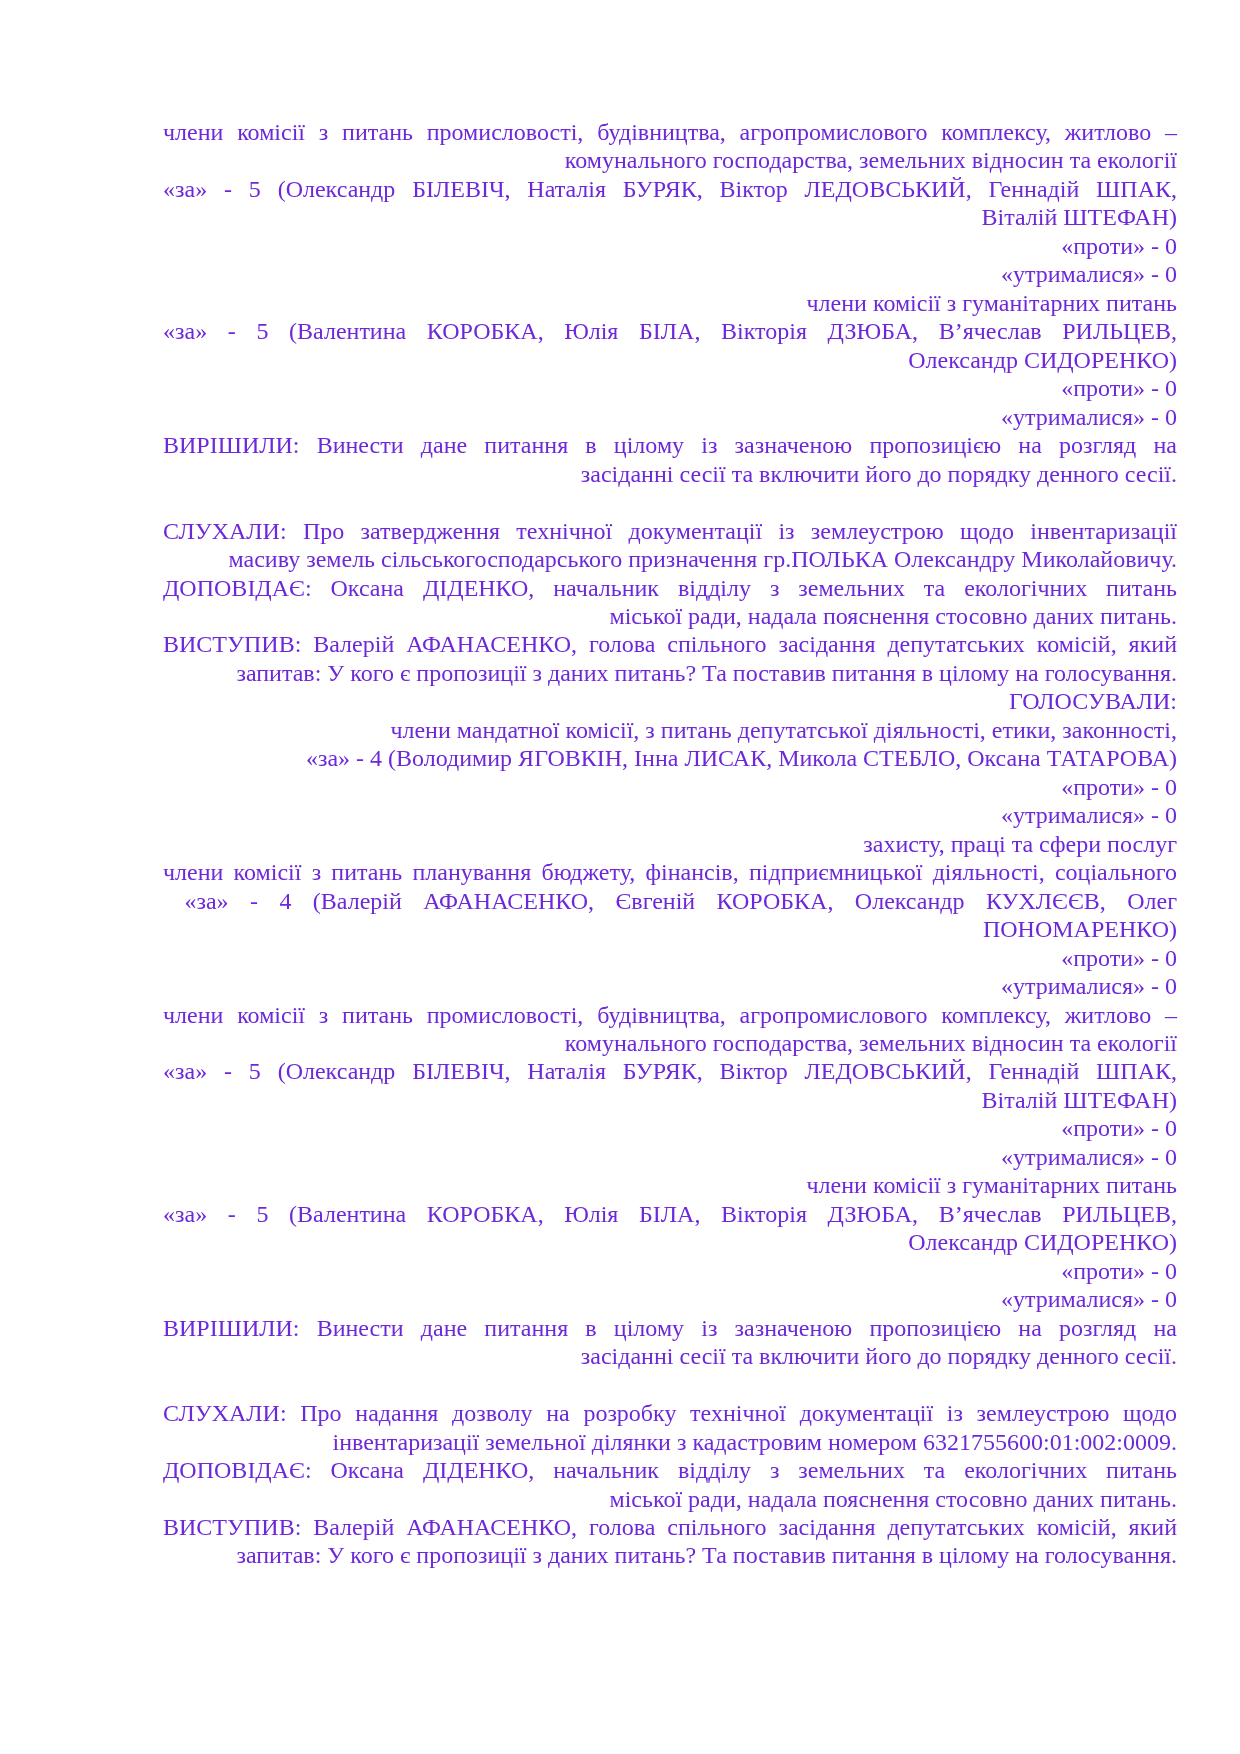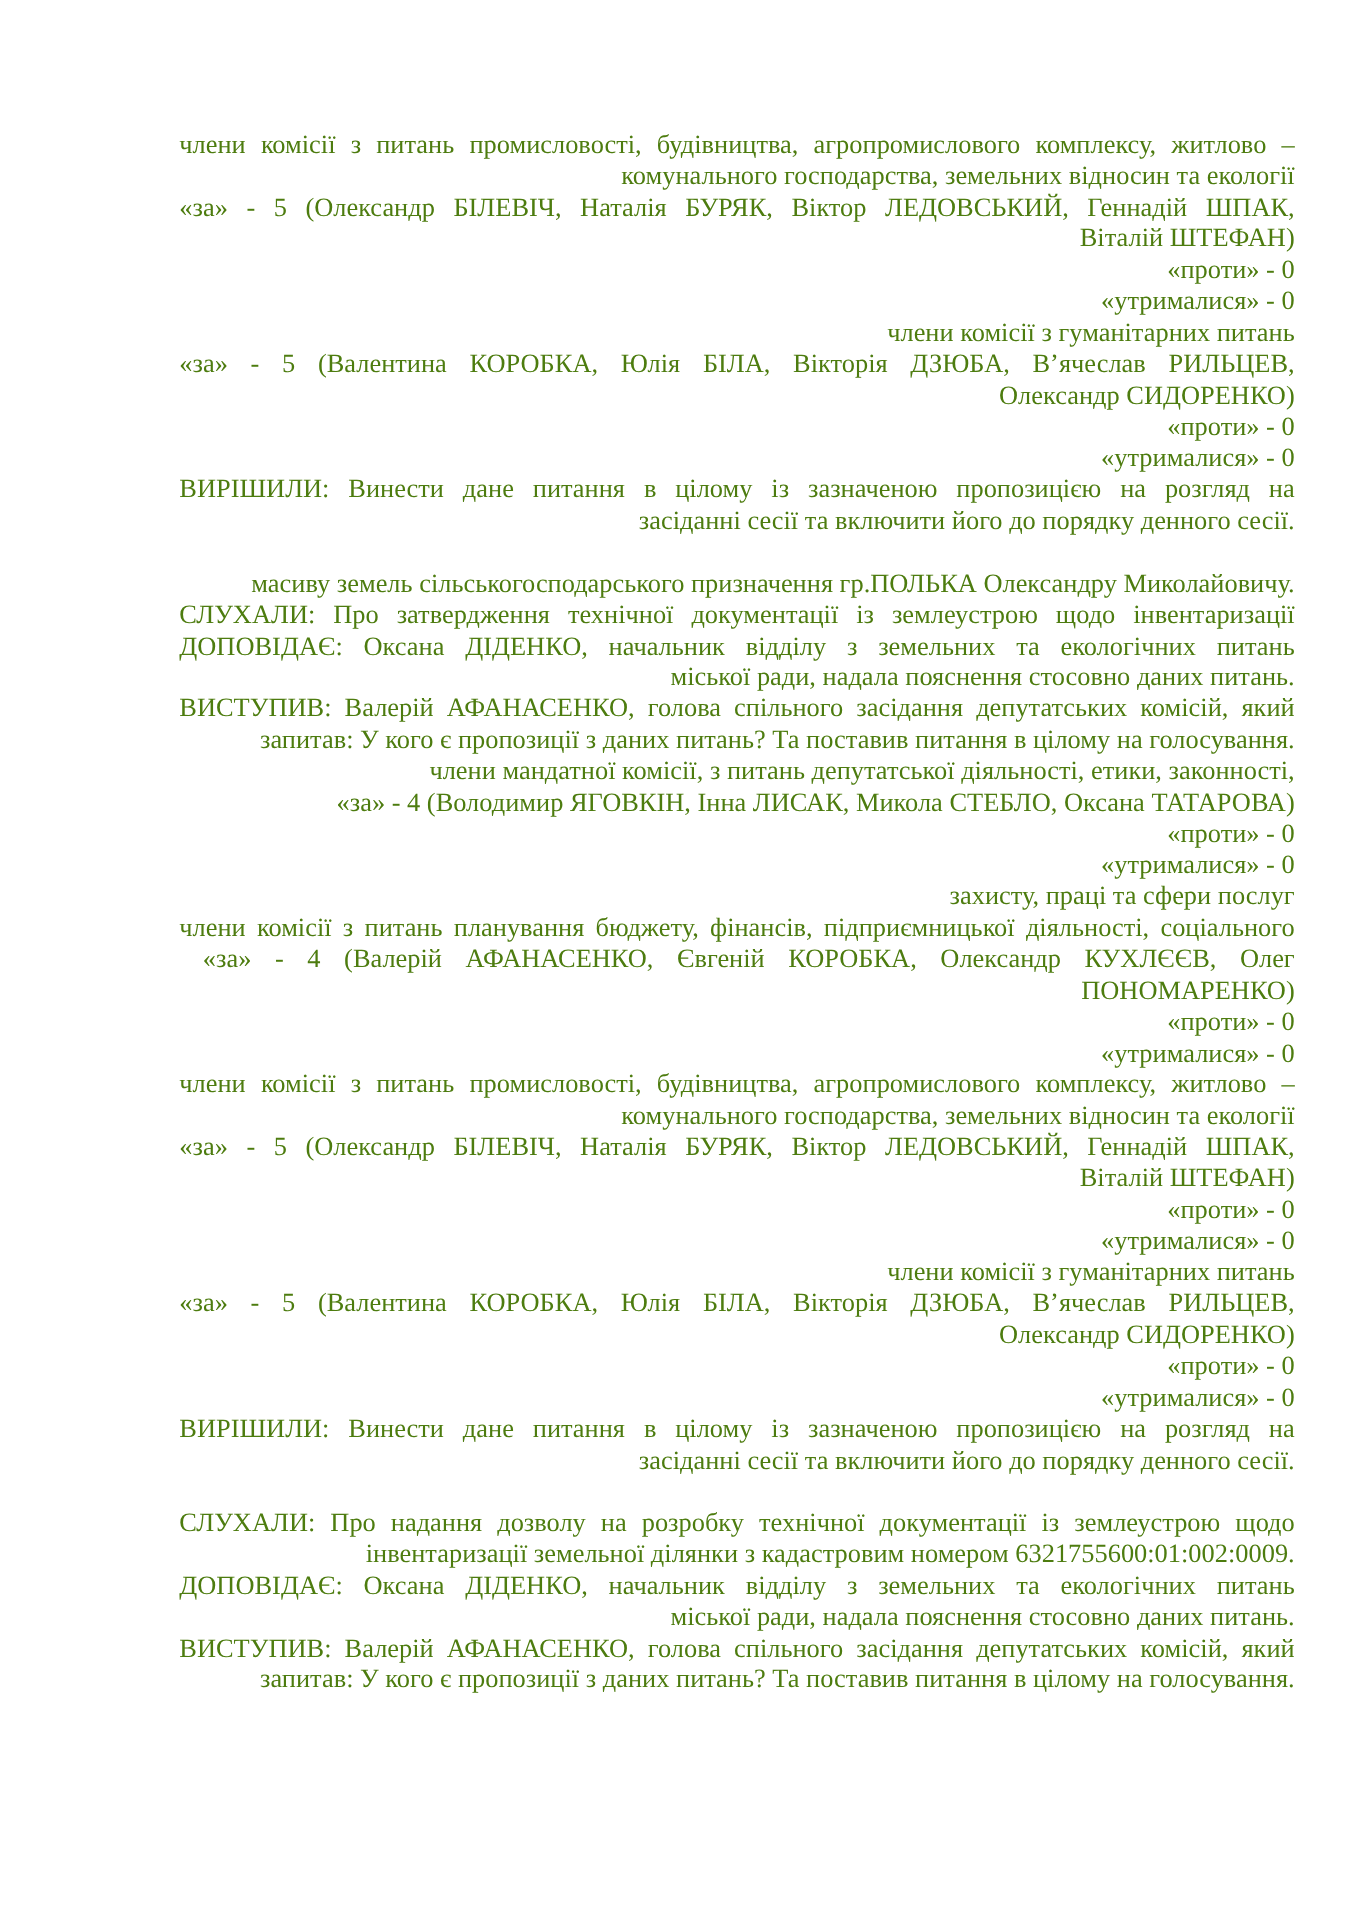--- a/index.html
+++ b/index.html
@@ -34,42 +34,43 @@
     text-align: justify;
     text-align-last: justify;
   }
   .line.blank {
     
   }
 </style>
 </head>
 <body>
 
-<div class="page" style="background: rgb(255, 255, 255); color: #4d7c0f;">
+<div class="page" style="background: rgb(255, 255, 255); color: #6d28d9;">
   <div class="text-block">
       <div class="line j">члени комісії з питань промисловості, будівництва, агропромислового комплексу, житлово –</div>
       <div class="line">комунального господарства, земельних відносин та екології</div>
       <div class="line j">«за» - 5 (Олександр БІЛЕВІЧ, Наталія БУРЯК, Віктор ЛЕДОВСЬКИЙ, Геннадій ШПАК,</div>
       <div class="line">Віталій ШТЕФАН)</div>
       <div class="line">«проти» - 0</div>
       <div class="line">«утрималися» - 0</div>
       <div class="line">члени комісії з гуманітарних питань</div>
       <div class="line j">«за» - 5 (Валентина КОРОБКА, Юлія БІЛА, Вікторія ДЗЮБА, В’ячеслав РИЛЬЦЕВ,</div>
       <div class="line">Олександр СИДОРЕНКО)</div>
       <div class="line">«проти» - 0</div>
       <div class="line">«утрималися» - 0</div>
       <div class="line j">ВИРІШИЛИ: Винести дане питання в цілому із зазначеною пропозицією на розгляд на</div>
       <div class="line">засіданні сесії та включити його до порядку денного сесії.</div>
       <div class="line blank"></div>
+      <div class="line j">СЛУХАЛИ: Про затвердження технічної документації із землеустрою щодо інвентаризації</div>
       <div class="line">масиву земель сільськогосподарського призначення гр.ПОЛЬКА Олександру Миколайовичу.</div>
-      <div class="line j">СЛУХАЛИ: Про затвердження технічної документації із землеустрою щодо інвентаризації</div>
       <div class="line j">ДОПОВІДАЄ: Оксана ДІДЕНКО, начальник відділу з земельних та екологічних питань</div>
       <div class="line">міської ради, надала пояснення стосовно даних питань.</div>
       <div class="line j">ВИСТУПИВ: Валерій АФАНАСЕНКО, голова спільного засідання депутатських комісій, який</div>
       <div class="line">запитав: У кого є пропозиції з даних питань? Та поставив питання в цілому на голосування.</div>
+      <div class="line">ГОЛОСУВАЛИ:</div>
       <div class="line">члени мандатної комісії, з питань депутатської діяльності, етики, законності,</div>
       <div class="line">«за» - 4 (Володимир ЯГОВКІН, Інна ЛИСАК, Микола СТЕБЛО, Оксана ТАТАРОВА)</div>
       <div class="line">«проти» - 0</div>
       <div class="line">«утрималися» - 0</div>
       <div class="line">захисту, праці та сфери послуг</div>
       <div class="line j">члени комісії з питань планування бюджету, фінансів, підприємницької діяльності, соціального</div>
       <div class="line j">&nbsp;«за» - 4 (Валерій АФАНАСЕНКО, Євгеній КОРОБКА, Олександр КУХЛЄЄВ, Олег</div>
       <div class="line">ПОНОМАРЕНКО)</div>
       <div class="line">«проти» - 0</div>
       <div class="line">«утрималися» - 0</div>

